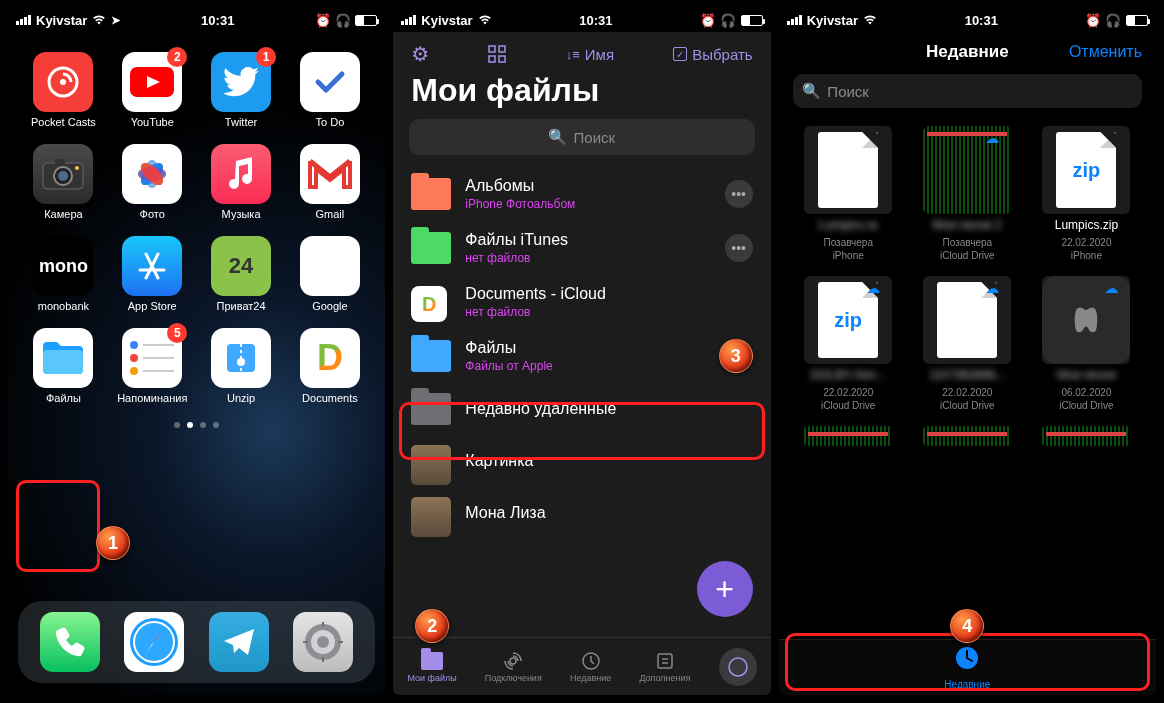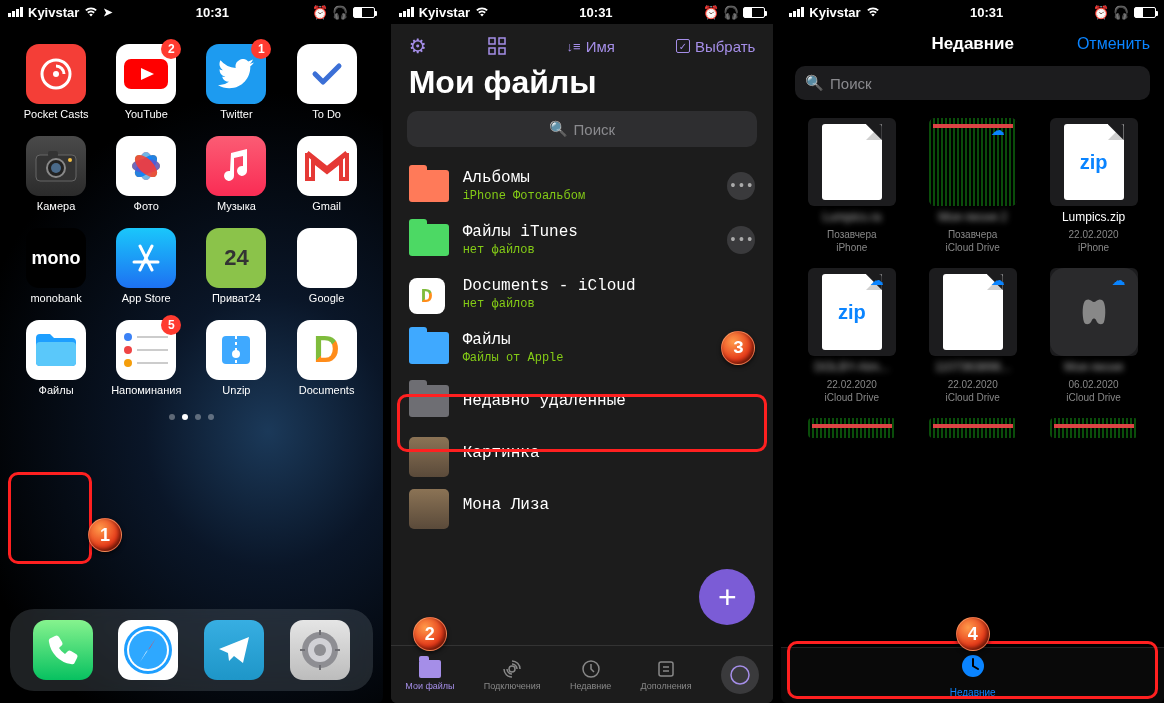--- a/index.html
+++ b/index.html
@@ -1,17 +1,17 @@
 <!DOCTYPE html>
 <html><head>
 <meta charset="utf-8">
 <style>
   * { box-sizing: border-box; margin: 0; padding: 0; }
   body { background: #000; font-family: -apple-system, "Helvetica Neue", Arial, sans-serif; color: #fff; width: 1164px; height: 703px; overflow: hidden; position: relative; }
-  .container { display: flex; gap: 8px; height: 100%; }
+  .container { display: flex; gap: 8px; padding: 8px; height: 100%; }
   .phone { flex: 1; background: #000; border-radius: 6px; position: relative; overflow: hidden; display: flex; flex-direction: column; }
   .status-bar { height: 24px; display: flex; align-items: center; justify-content: space-between; padding: 0 8px; font-size: 13px; font-weight: 600; }
   .sb-left { display: flex; align-items: center; gap: 5px; }
   .sb-right { display: flex; align-items: center; gap: 4px; }
   .sig { display: inline-flex; align-items: flex-end; gap: 1px; }
   .sig span { width: 3px; background: #fff; }
   .sig span:nth-child(1){height:4px}.sig span:nth-child(2){height:6px}.sig span:nth-child(3){height:8px}.sig span:nth-child(4){height:10px}
   .battery { width: 22px; height: 11px; border: 1px solid #fff; border-radius: 2px; position: relative; }
   .battery::after { content:''; position:absolute; right:-3px; top:3px; width:2px; height:5px; background:#fff; border-radius:0 1px 1px 0; }
   .battery-fill { height:100%; width:40%; background:#fff; }
@@ -28,28 +28,28 @@
   .dock { margin: auto 10px 12px; height:82px; background:rgba(120,130,140,.25); backdrop-filter: blur(10px); border-radius:24px; display:flex; align-items:center; justify-content:space-around; padding:0 10px; }
   .dock .icon { width:60px; height:60px; }
   .step-marker { position:absolute; width:34px; height:34px; border-radius:50%; background: radial-gradient(circle at 35% 30%, #ff9a4a, #e63b1a 60%, #a01800); color:#fff; font-weight:700; font-size:18px; display:flex; align-items:center; justify-content:center; box-shadow: inset -2px -2px 4px rgba(0,0,0,.5), 0 2px 4px rgba(0,0,0,.6); border:1px solid rgba(255,200,150,.4); z-index:10; }
   .red-highlight { position:absolute; border:3px solid #ff2020; border-radius:10px; z-index:5; pointer-events:none; }
   
   .docs-bg { flex:1; background:#1c1c1c; display:flex; flex-direction:column; }
   .docs-toolbar { display:flex; align-items:center; justify-content:space-between; padding:10px 18px 6px; color:#a58ee8; font-size:15px; }
   .tb-item { display:flex; align-items:center; gap:5px; }
   .docs-title { font-size:32px; font-weight:700; padding:0 18px 10px; color:#fff; }
   .search-bar { margin:0 16px 12px; height:36px; background:#2e2e30; border-radius:10px; display:flex; align-items:center; justify-content:center; color:#8a8a8e; gap:6px; font-size:15px; }
-  .folder-list { flex:1;font-family:Liberation Mono, monospace; }
+  .folder-list { flex:1; }
   .folder-row { display:flex; align-items:center; padding:10px 18px; gap:14px; position:relative; }
   .folder-icon { width:40px; height:32px; border-radius:4px; position:relative; }
   .folder-shape { width:100%; height:100%; border-radius:3px; position:relative; }
   .folder-shape::before { content:''; position:absolute; top:-5px; left:0; width:45%; height:8px; border-radius:3px 3px 0 0; background:inherit; }
   .folder-text { flex:1; }
   .ft-title { font-size:16px; color:#fff; }
-  .ft-sub { font-size:12px; color:#84cc16; margin-top:2px; }
+  .ft-sub { font-size:12px; color:#d946ef; margin-top:2px; }
   .row-more { width:28px; height:28px; border-radius:50%; background:#3a3a3c; display:flex; align-items:center; justify-content:center; color:#aaa; font-size:14px; }
   .fab { position:absolute; right:18px; bottom:78px; width:56px; height:56px; border-radius:50%; background:#7b5cd6; color:#fff; font-size:32px; display:flex; align-items:center; justify-content:center; font-weight:300; }
   .docs-tabs { height:58px; border-top:1px solid #333; display:flex; justify-content:space-around; align-items:center; background:#1c1c1c; }
   .dtab { display:flex; flex-direction:column; align-items:center; gap:2px; color:#888; font-size:9px; }
   .dtab.active { color:#a58ee8; }
   .dtab-icon { width:24px; height:20px; display:flex; align-items:center; justify-content:center; font-size:18px; }
   .compass { width:38px; height:38px; border-radius:50%; background:#3a3a3c; display:flex; align-items:center; justify-content:center; color:#a58ee8; }
   
   .files-bg { flex:1; background:#000; display:flex; flex-direction:column; }
   .files-header { display:flex; align-items:center; justify-content:center; padding:10px 14px 6px; position:relative; }

